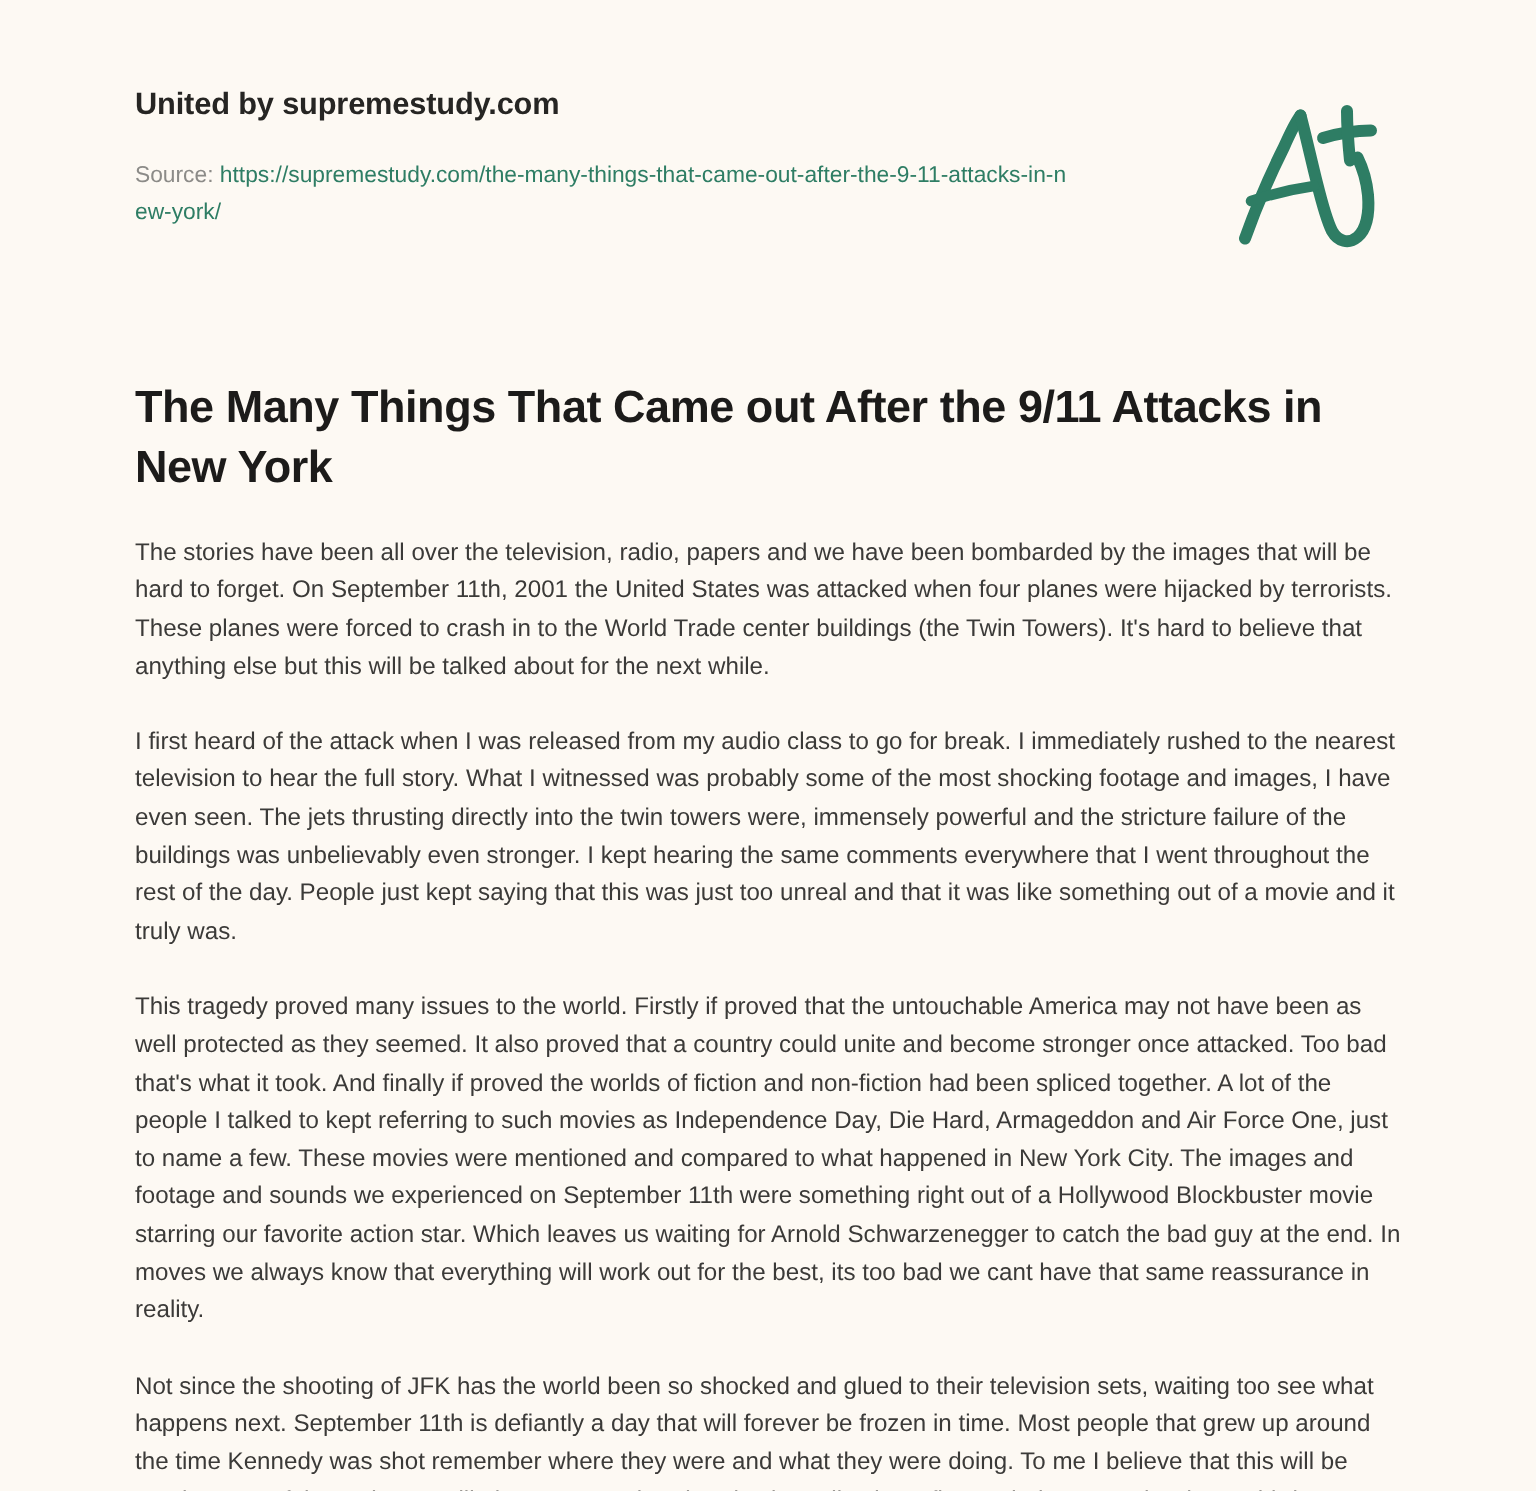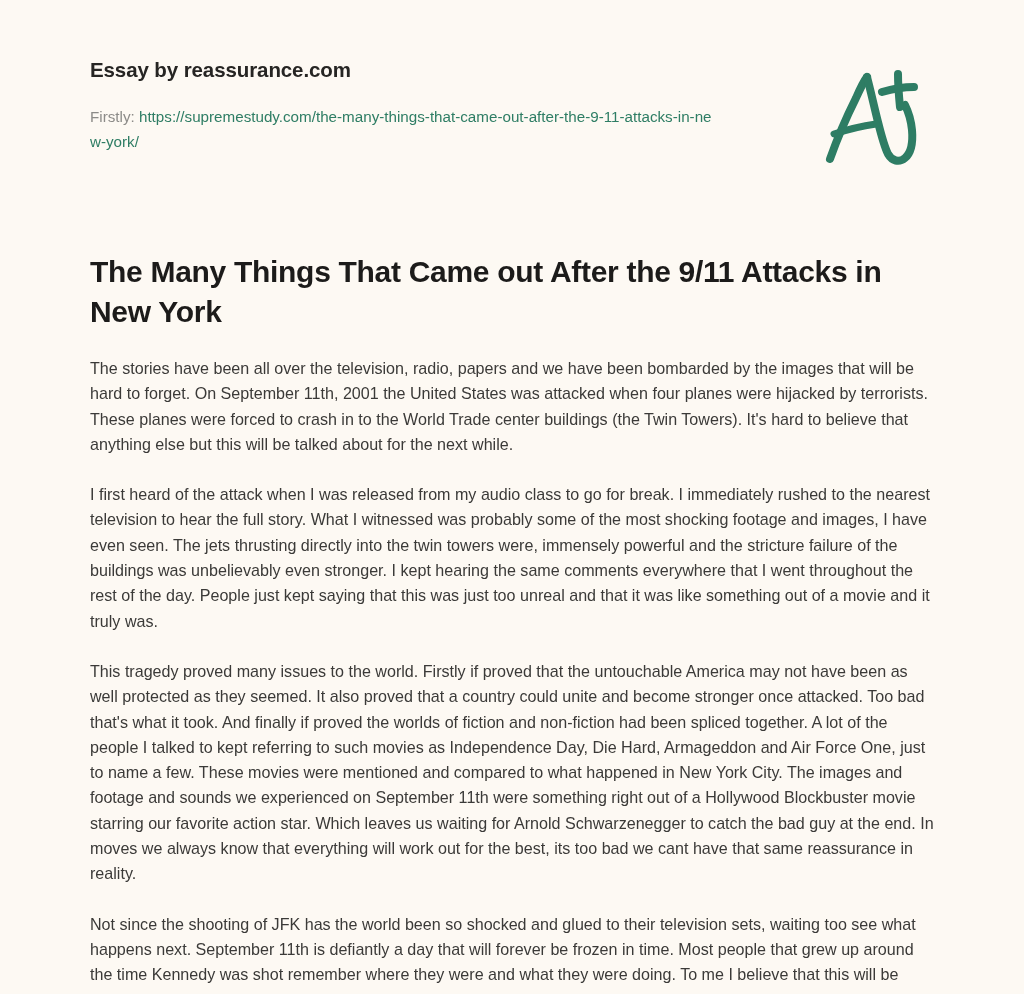--- a/index.html
+++ b/index.html
@@ -88,23 +88,23 @@
   .body-copy p:last-child {
     margin-bottom: 0;
   }
 </style>
 </head>
 <body>
 
 <div class="page">
 
   <div class="header">
-    <div class="essay-by">Essay by reassurance.com</div>
+    <div class="essay-by">United by supremestudy.com</div>
     <div class="source-line">
-      <span class="source-label">Firstly:</span>
+      <span class="source-label">Source:</span>
       <span> </span><a class="source-url" href="#">https://supremestudy.com/the-many-things-that-came-out-after-the-9-11-attacks-in-new-york/</a>
     </div>
   </div>
 
   <div class="logo">
     <svg viewBox="0 0 125 110" xmlns="http://www.w3.org/2000/svg">
       <g fill="none" stroke="#2E7D64" stroke-linecap="round" stroke-linejoin="round">
 
         <path d="M18 97 C 24 80, 34 56, 44 36 C 48 27, 52 19, 55 15" stroke-width="8"></path>
 

